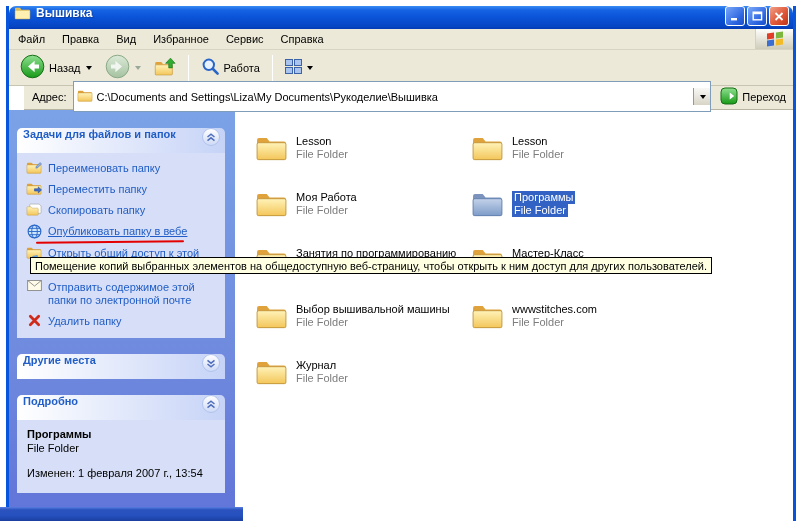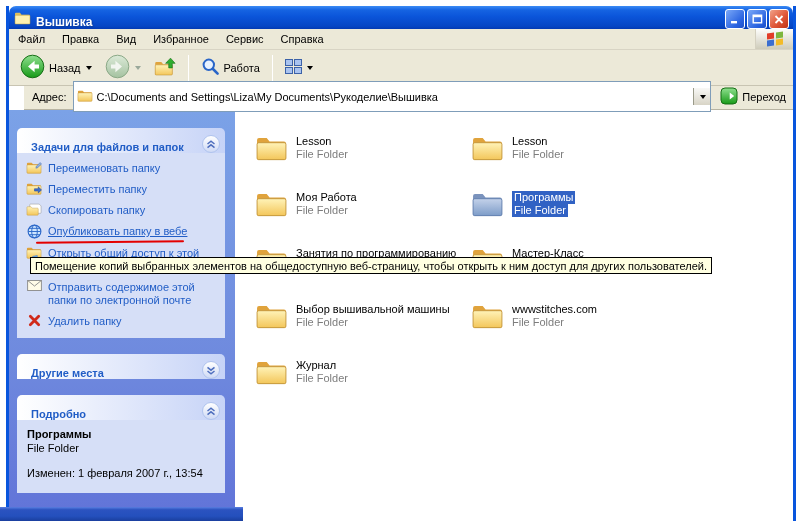--- a/index.html
+++ b/index.html
@@ -5,21 +5,21 @@
   * { margin:0; padding:0; box-sizing:border-box; }
   body { background:#fff; font-family:"Liberation Sans", sans-serif; }
   .page { position:relative; width:796px; height:521px; background:#fff; overflow:hidden; }
 
   
   .window { position:absolute; left:6px; top:6px; width:790px; height:515px;
             border-left:3px solid #0855dd; border-right:3px solid #0855dd;
             display:flex; flex-direction:column; }
   .titlebar { height:23px; flex:0 0 23px; border-radius:7px 7px 0 0;
               background:linear-gradient(180deg,#3b8bf5 0%,#1563e2 18%,#0b55da 45%,#0646c4 88%,#033ab2 100%);
-              display:flex; align-items:flex-end; padding:0 4px 0 5px; gap:5px; }
+              display:flex; align-items:flex-start; padding:0 4px 0 5px; gap:5px; }
   .t-text { color:#fff; font-weight:bold; font-size:12px; text-shadow:1px 1px 1px #0e3e9e; flex:1; }
   .t-btns { display:flex; gap:2px; }
   .tb { width:20px; height:20px; border-radius:3px; border:1px solid #fff;
         display:flex; align-items:center; justify-content:center; }
   .tb.minb,.tb.maxb { background:linear-gradient(135deg,#7aa8f8,#2a63e0 70%,#1c4fc8); }
   .tb.closeb { background:linear-gradient(135deg,#f0a088,#e0583a 55%,#bf3315); }
 
   .menubar { height:21px; flex:0 0 21px; background:#ece9d8; border-bottom:1px solid #d8d4c4;
              display:flex; align-items:center; padding-left:9px; gap:17px; font-size:11px; color:#000; }
   .menu-item { cursor:default; }
@@ -51,22 +51,22 @@
                border-left:1px solid #9a9a8a; display:flex; align-items:center; justify-content:center; }
   .go-btn { display:flex; align-items:center; gap:4px; padding:0 3px; }
 
   
   .main { flex:1; display:flex; min-height:0; }
   .sidebar { width:226px; flex:0 0 226px; background:linear-gradient(180deg,#7ba2e7 0%,#6f8ade 60%,#6173d8 100%);
              padding:18px 10px 0 8px; }
   .pane { margin-bottom:16px; }
   .pane-hd { height:25px; border-radius:5px 5px 0 0;
              background:linear-gradient(90deg,#ffffff 0%,#c6d3f7 100%);
-             display:flex; align-items:flex-end; justify-content:space-between;
-             padding:0 5px 0 14px; color:#215dc6; font-weight:bold; font-size:11px; cursor:pointer; }
+             display:flex; align-items:flex-start; justify-content:space-between;
+             padding:0 5px 0 6px; color:#215dc6; font-weight:bold; font-size:11px; cursor:pointer; }
   .chev { width:18px; height:18px; border-radius:50%; background:linear-gradient(180deg,#ffffff,#cfdaf5);
           border:1px solid #b0c4ee; display:flex; align-items:center; justify-content:center; }
   .pane-bd { background:#d6dff7; padding:9px 6px 10px 9px; display:flex; flex-direction:column; gap:8px; }
   .task-link { display:flex; gap:6px; align-items:flex-start; color:#215dc6; font-size:11px; cursor:pointer; }
   .task-link .tl-label { width:162px; line-height:13px; }
   .task-link.hovered .tl-label { text-decoration:underline; }
   .tl-ico { flex:0 0 16px; display:flex; justify-content:center; margin-top:-1px; }
   .det-name { font-weight:bold; font-size:11px; color:#000; }
   .det-type { font-size:11px; color:#000; margin-top:2px; }
   .det-mod  { font-size:11px; color:#000; margin-top:13px; }

